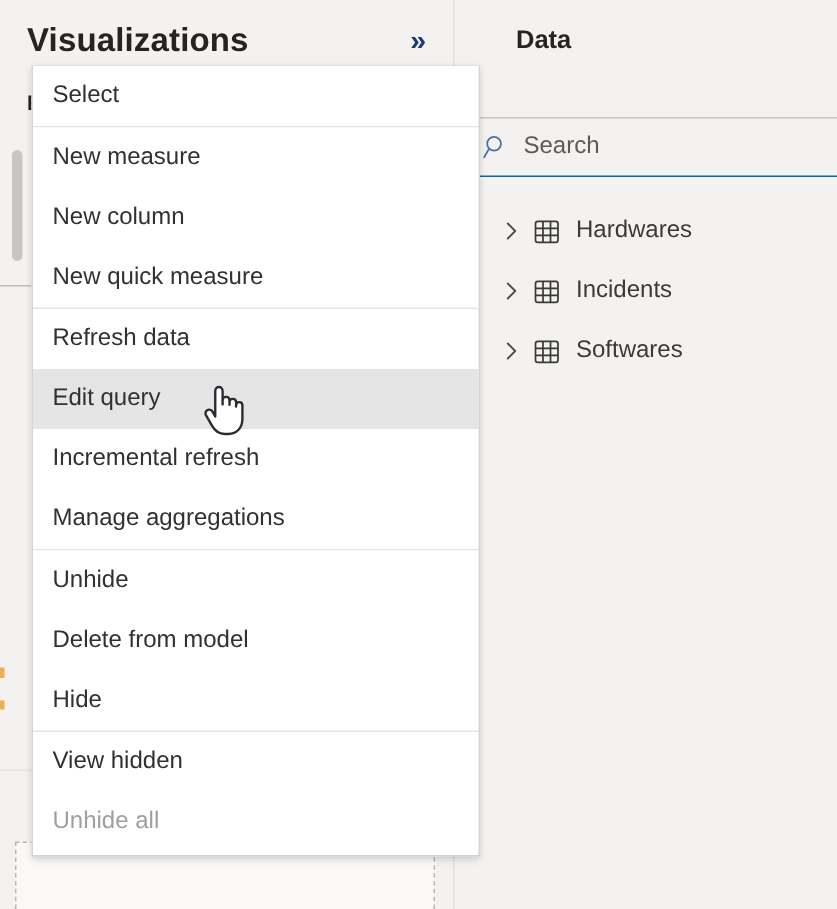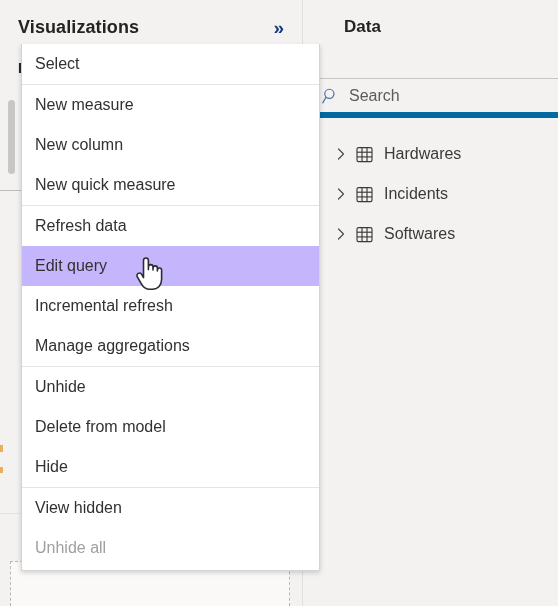--- a/index.html
+++ b/index.html
@@ -38,21 +38,21 @@
     left: 0;
     top: 10px;
     width: 100%;
     height: 34px;
     display: flex;
     align-items: center;
     padding: 0 14px 0 18px;
     box-sizing: border-box;
   }
   .pane-title {
-    font-size: 18px;
+    font-size: 22px;
     font-weight: bold;
     color: #252423;
     letter-spacing: 0.1px;
     flex: 1 1 auto;
     white-space: nowrap;
   }
   .collapse-chevrons {
     flex: 0 0 auto;
     color: #1b3a75;
     font-size: 19px;
@@ -156,21 +156,21 @@
     color: #252423;
     white-space: nowrap;
   }
   .search-box {
     position: absolute;
     left: 0;
     top: 78px;
     width: 254px;
     height: 40px;
     border-top: 1px solid #c8c6c4;
-    border-bottom: 6px solid #0369a1;
+    border-bottom: 1px solid #0369a1;
     box-sizing: border-box;
     display: flex;
     align-items: center;
     padding-left: 18px;
     background: #f3f2f1;
     cursor: text;
   }
   .search-icon {
     flex: 0 0 auto;
     width: 18px;
@@ -241,21 +241,21 @@
     align-items: center;
     padding-left: 13px;
     box-sizing: border-box;
     font-size: 16px;
     color: #323130;
     white-space: nowrap;
     cursor: default;
     background: #ffffff;
   }
   .menu-item.highlighted {
-    background: #c4b5fd;
+    background: #e5e5e5;
   }
   .menu-item.disabled {
     color: #a19f9d;
   }
   .menu-sep {
     height: 1px;
     background: #e6e4e2;
     margin: 0 0 0 0;
   }
 

